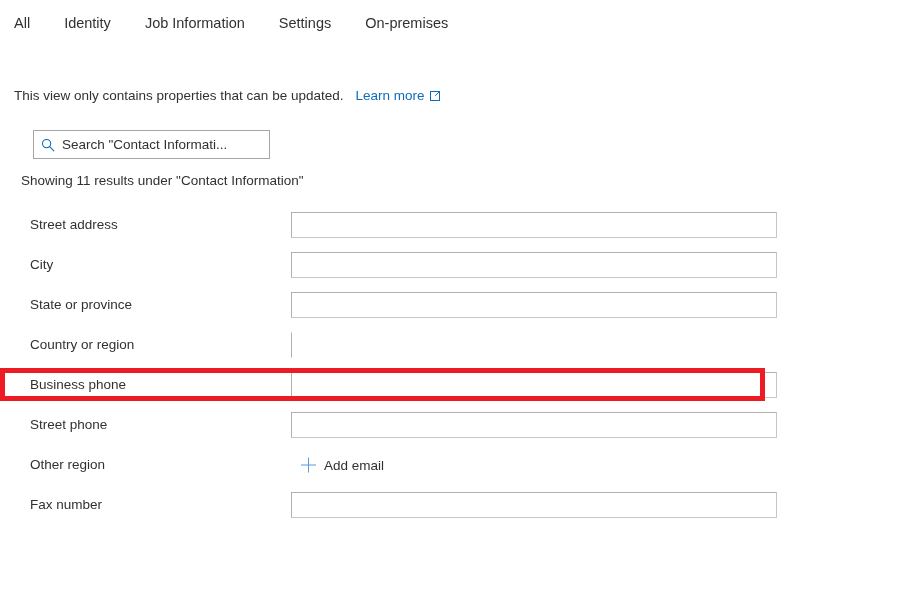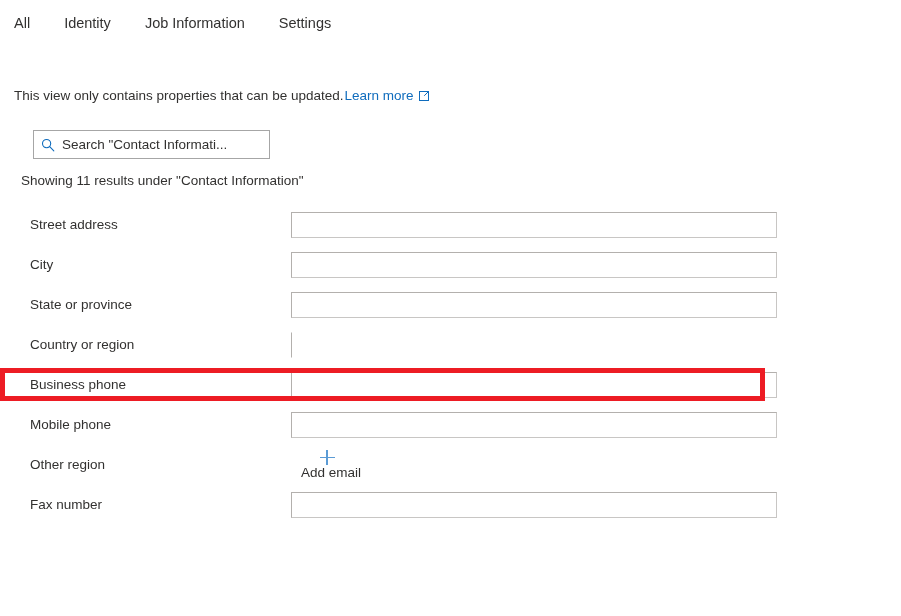--- a/index.html
+++ b/index.html
@@ -63,21 +63,21 @@
     left: 14px;
     font-size: 13.5px;
     line-height: 19px;
     color: #323130;
     white-space: nowrap;
   }
   .infoline .link {
     color: #0f6cbd;
     text-decoration: none;
     cursor: pointer;
-    margin-left: 1px;
+    margin-left: 12px;
   }
   .ext-icon {
     display: inline-block;
     width: 11px;
     height: 11px;
     margin-left: 5px;
     vertical-align: -1px;
     position: relative;
   }
   .ext-icon svg { display:block; }
@@ -189,21 +189,20 @@
     position: absolute;
     left: 285px;
     top: 50%;
     transform: translateY(-50%);
     display: flex;
     align-items: center;
     cursor: pointer;
     font-size: 13.5px;
     color: #323130;
     white-space: nowrap;
-    flex-direction: column;
   }
   .plus-icon {
     width: 15px;
     height: 15px;
     margin-right: 8px;
     flex: 0 0 auto;
     position: relative;
   }
   .plus-icon::before, .plus-icon::after {
     content: "";
@@ -220,20 +219,21 @@
   }
 </style>
 </head>
 <body>
 
 <div class="tabbar">
     <button class="tab"><span>All</span></button>
     <button class="tab"><span>Identity</span></button>
     <button class="tab"><span>Job Information</span></button>
     <button class="tab"><span>Settings</span></button>
+    <button class="tab"><span>On-premises</span></button>
   </div>
 
 <div class="infoline">
   <span>This view only contains properties that can be updated.</span><a class="link" href="#"><span>Learn more</span><span class="ext-icon"><svg width="11" height="11" viewBox="0 0 11 11">
           <rect x="0.5" y="1.5" width="9" height="9" fill="none" stroke="#0f6cbd" stroke-width="1"></rect>
           <path d="M5.2 5.8 L9.2 1.8" stroke="#0f6cbd" stroke-width="1" fill="none"></path>
           <path d="M6.6 1.5 H9.5 V4.4" stroke="#0f6cbd" stroke-width="1" fill="none"></path>
         </svg></span></a>
 </div>
 
@@ -264,21 +264,21 @@
     </div>
     <div class="row highlighted">
       <div class="row-label">Country or region</div>
       <input type="text" class="row-field" value="" style="">
     </div>
     <div class="row">
       <div class="row-label">Business phone</div>
       <input type="text" class="row-field" value="" style="">
     </div>
     <div class="row">
-      <div class="row-label">Mobile phone</div>
+      <div class="row-label">Street phone</div>
       <input type="text" class="row-field" value="" style="">
     </div>
     <div class="row">
       <div class="row-label">Other region</div>
       <div class="addemail">
         <span class="plus-icon"></span>
         <span>Add email</span>
       </div>
     </div>
     <div class="row">

